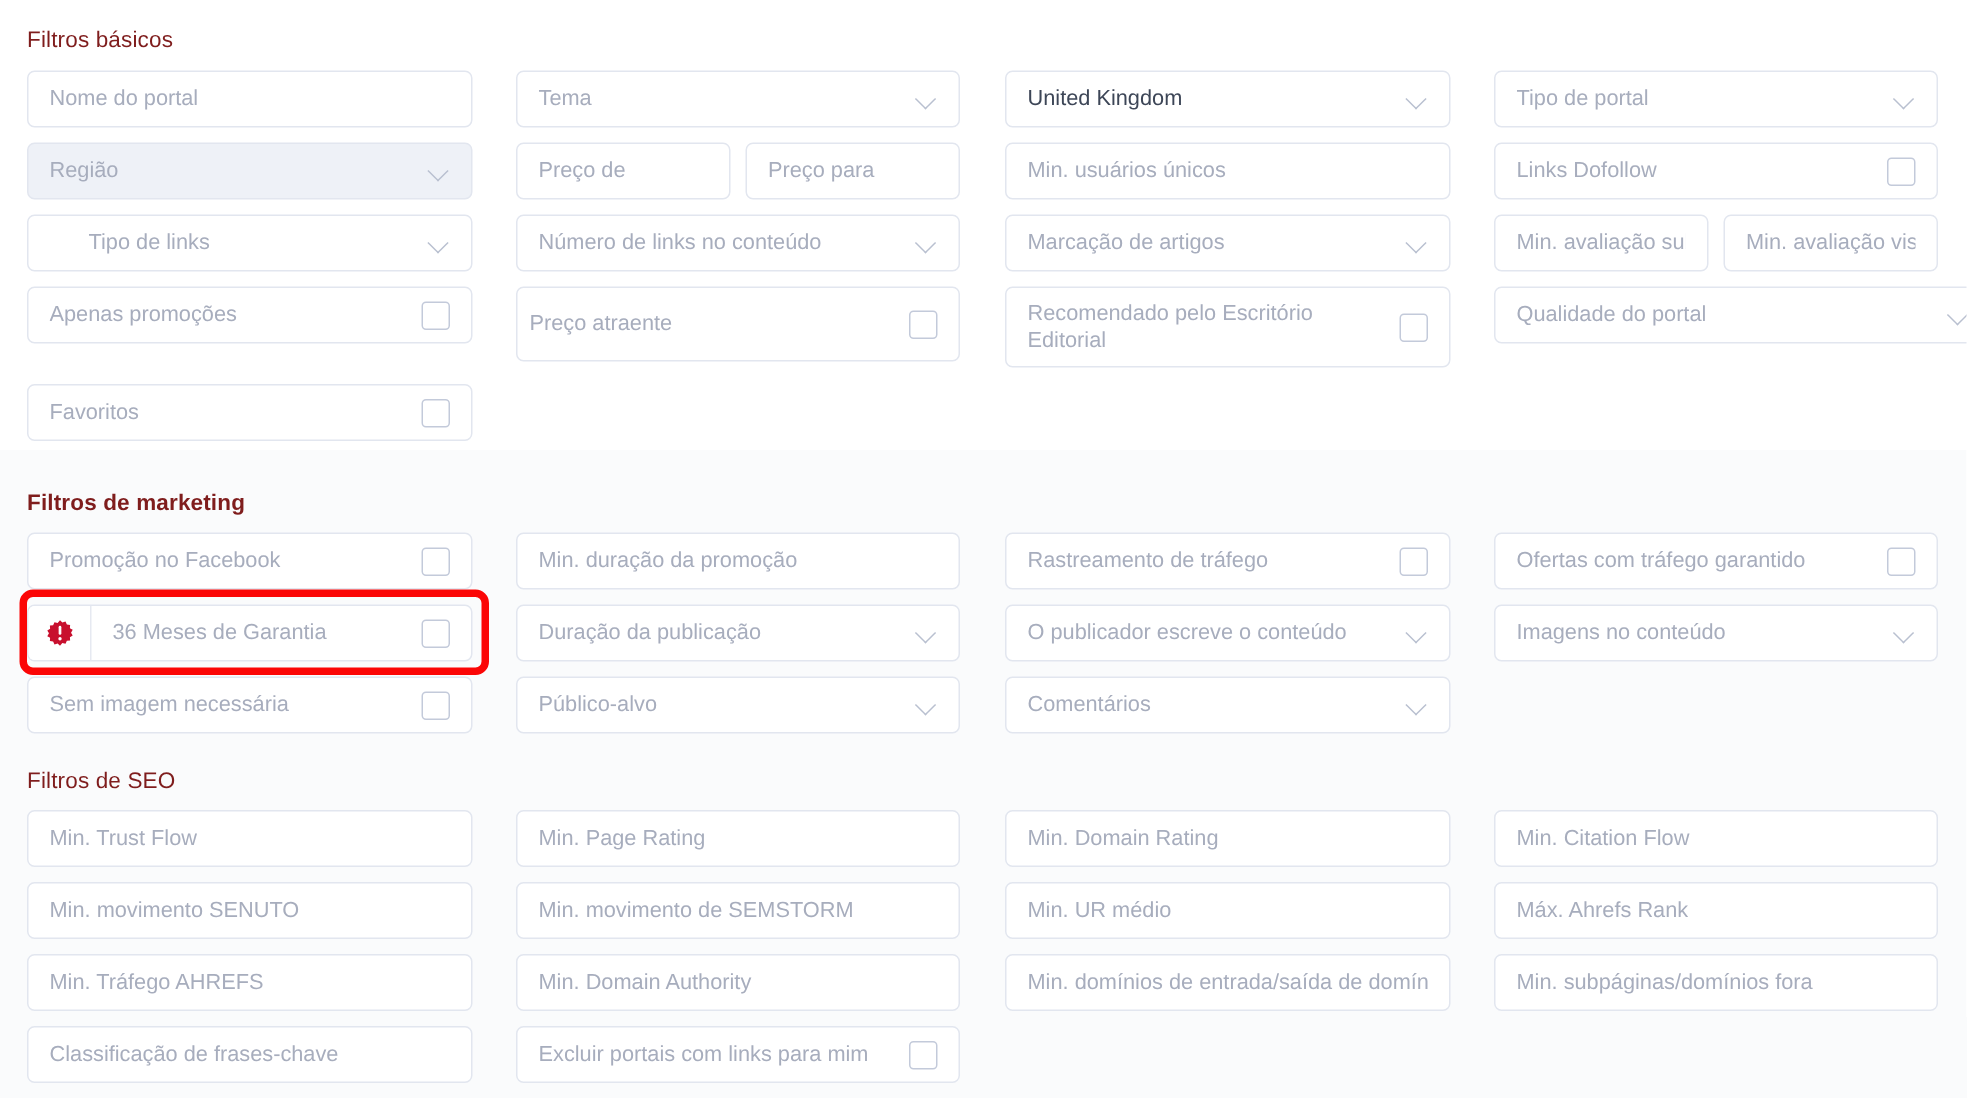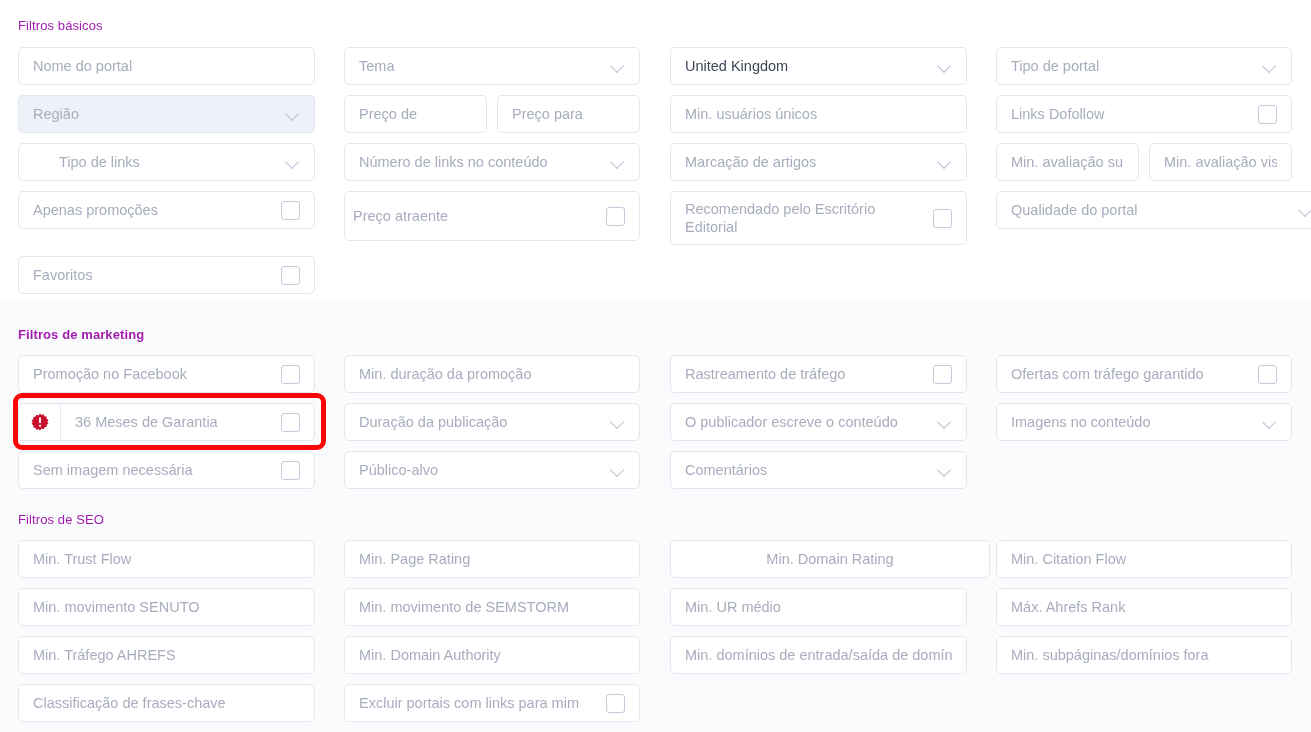--- a/index.html
+++ b/index.html
@@ -11,22 +11,22 @@
   }
   .page { position: relative; width: 1311px; height: 732px; }
 
   .section { position: absolute; left: 0; width: 1311px; }
   .section.sec-basic   { top: 0;   height: 300px; background: #ffffff; }
   .section.sec-mkt     { top: 300px; height: 200px; background: #fafbfc; }
   .section.sec-seo     { top: 500px; height: 232px; background: #fafbfc; }
 
   .sec-title {
     position: absolute;
-    font-size: 13px;
-    color: #a21caf;
+    font-size: 15px;
+    color: #7f1d1d;
     font-weight: 400;
     letter-spacing: .1px;
     white-space: nowrap;
   }
 
   
   .field {
     position: absolute;
     background: #ffffff;
     border: 1px solid #e2e6ef;
@@ -244,21 +244,21 @@
 
   <div class="section sec-seo">
     <div class="sec-title" style="left:18px; top:12px;">Filtros de SEO</div>
 
     <div class="field" style="left:18px; top:40px; width:297px; height:38px;">
       <span class="lbl">Min. Trust Flow</span>
     </div>
     <div class="field" style="left:344px; top:40px; width:296px; height:38px;">
       <span class="lbl">Min. Page Rating</span>
     </div>
-    <div class="field" style="left:670px; top:40px; width:320px; height:38px;text-align:center;">
+    <div class="field" style="left:670px; top:40px; width:297px; height:38px;">
       <span class="lbl">Min. Domain Rating</span>
     </div>
     <div class="field" style="left:996px; top:40px; width:296px; height:38px;">
       <span class="lbl">Min. Citation Flow</span>
     </div>
 
     <div class="field" style="left:18px; top:88px; width:297px; height:38px;">
       <span class="lbl">Min. movimento SENUTO</span>
     </div>
     <div class="field" style="left:344px; top:88px; width:296px; height:38px;">

